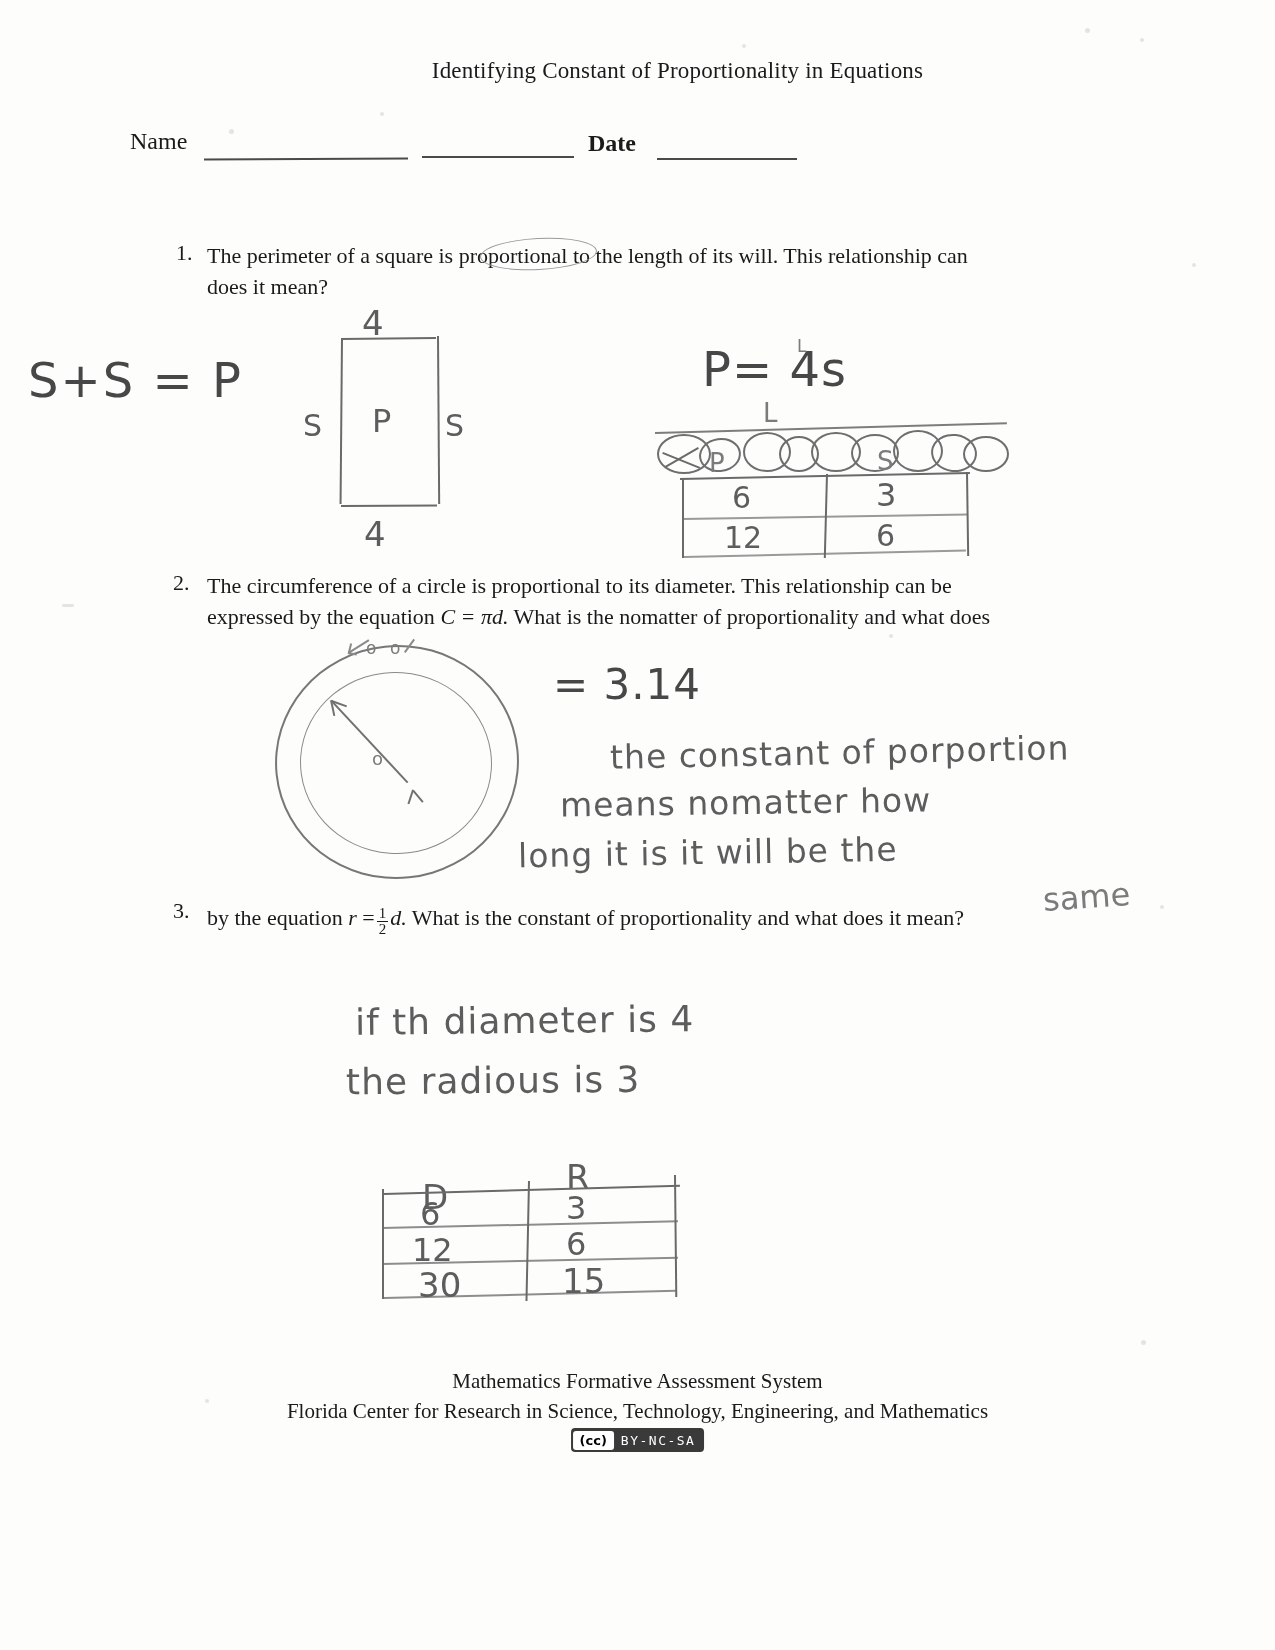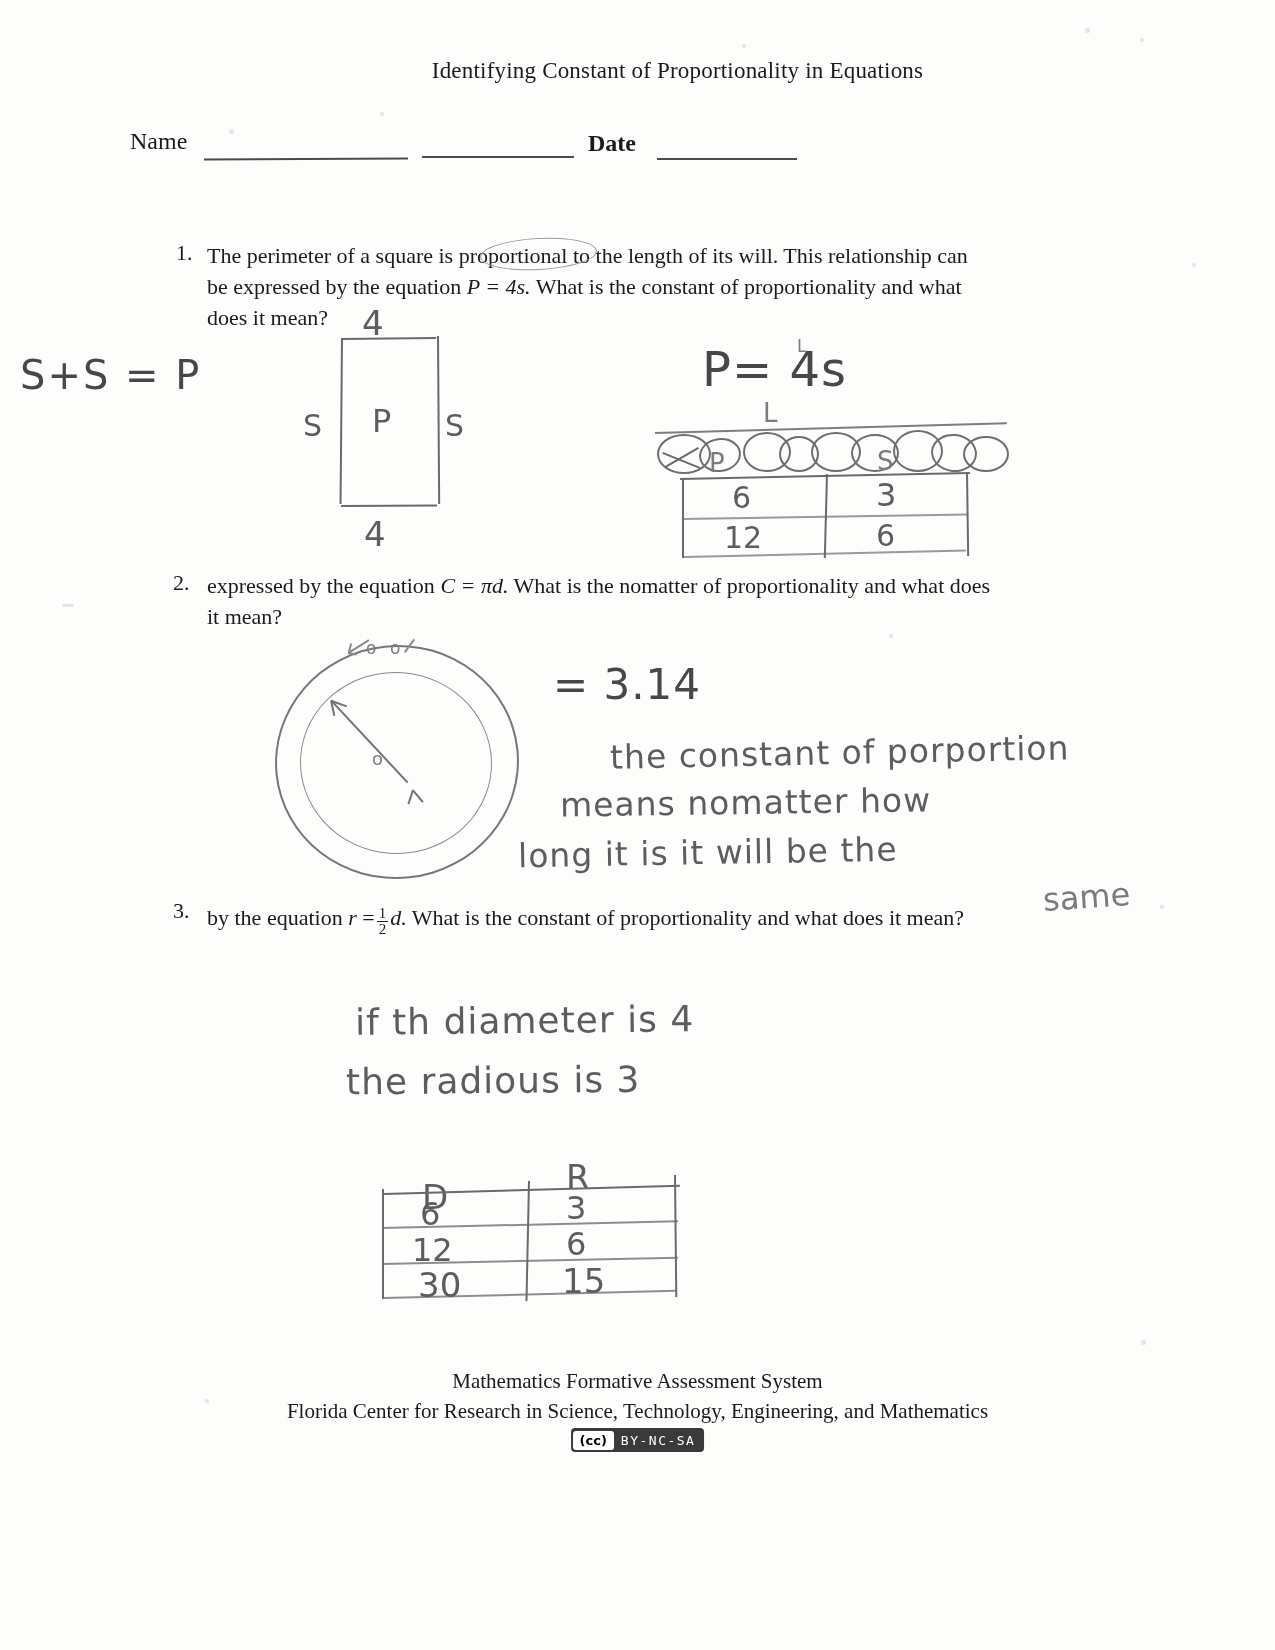--- a/index.html
+++ b/index.html
@@ -97,29 +97,26 @@
     <div class="namelbl">Name</div>
     <div class="rule r1"></div>
     <div class="rule r2"></div>
     <div class="datelbl">Date</div>
     <div class="rule r3"></div>
   </div>
 
   <div class="qnum" style="left:176px;top:240px;">1.</div>
   <div class="qtext" style="left:207px;top:240px;width:850px;">
     <div>The perimeter of a square is proportional to the length of its will. This relationship can</div>
-    <div>
-      <span>be expressed by the equation </span><i class="m">P = 4s.</i><span>  What is the constant of proportionality and what</span>
-    </div>
     <div>does it mean?</div>
   </div>
 
   <div class="circleO" style="left:480px;top:238px;width:115px;height:30px;border-width:1.6px;border-color:#9a9a9a;transform:rotate(-3deg);"></div>
 
-  <div class="hw dark" style="left:20px;top:352px;font-size:40px;letter-spacing:2px;">S+S = P</div>
+  <div class="hw dark" style="left:28px;top:352px;font-size:48px;letter-spacing:2px;">S+S = P</div>
 
   <div class="hw" style="left:362px;top:303px;font-size:34px;">4</div>
   <div class="pline" style="left:341px;top:338px;width:95px;transform:rotate(-.6deg);"></div>
   <div class="pvline" style="left:341px;top:338px;height:166px;transform:rotate(.5deg);"></div>
   <div class="pvline" style="left:437px;top:336px;height:168px;transform:rotate(-.4deg);"></div>
   <div class="pline" style="left:341px;top:505px;width:96px;transform:rotate(-.3deg);"></div>
   <div class="hw" style="left:303px;top:408px;font-size:30px;">S</div>
   <div class="hw" style="left:445px;top:408px;font-size:30px;">S</div>
   <div class="hw" style="left:372px;top:402px;font-size:32px;">P</div>
   <div class="hw" style="left:364px;top:514px;font-size:34px;">4</div>
@@ -153,24 +150,24 @@
     <div class="pvline" style="left:146px;top:-4px;height:84px;transform:rotate(1.5deg);"></div>
     <div class="pvline" style="left:286px;top:-6px;height:84px;transform:rotate(-.8deg);"></div>
     <div class="hw" style="left:52px;top:2px;font-size:30px;">6</div>
     <div class="hw" style="left:196px;top:-2px;font-size:32px;">3</div>
     <div class="hw" style="left:44px;top:42px;font-size:30px;">12</div>
     <div class="hw" style="left:196px;top:40px;font-size:30px;">6</div>
   </div>
 
   <div class="qnum" style="left:173px;top:570px;">2.</div>
   <div class="qtext" style="left:207px;top:570px;width:860px;">
+    <div>The circumference of a circle is proportional to its diameter.  This relationship can be</div>
     <div>
       <span>expressed by the equation </span><i class="m">C = πd.</i><span>  What is the nomatter of proportionality and what does</span>
     </div>
-    <div>it mean?</div>
   </div>
 
   <div class="circleO" style="left:275px;top:645px;width:240px;height:230px;border-width:2px;border-color:#777;transform:rotate(-6deg);"></div>
   <div class="circleO" style="left:300px;top:672px;width:190px;height:180px;border-width:1.6px;border-color:#8a8a8a;transform:rotate(4deg);"></div>
 
   <div class="pline" style="left:332px;top:700px;width:112px;transform:rotate(47deg);background:#717171;"></div>
   <div class="pline" style="left:332px;top:700px;width:16px;transform:rotate(20deg);background:#717171;"></div>
   <div class="pline" style="left:332px;top:700px;width:16px;transform:rotate(78deg);background:#717171;"></div>
   <div class="pline" style="left:414px;top:790px;width:15px;transform:rotate(108deg);background:#717171;"></div>
   <div class="pline" style="left:414px;top:790px;width:15px;transform:rotate(50deg);background:#717171;"></div>

